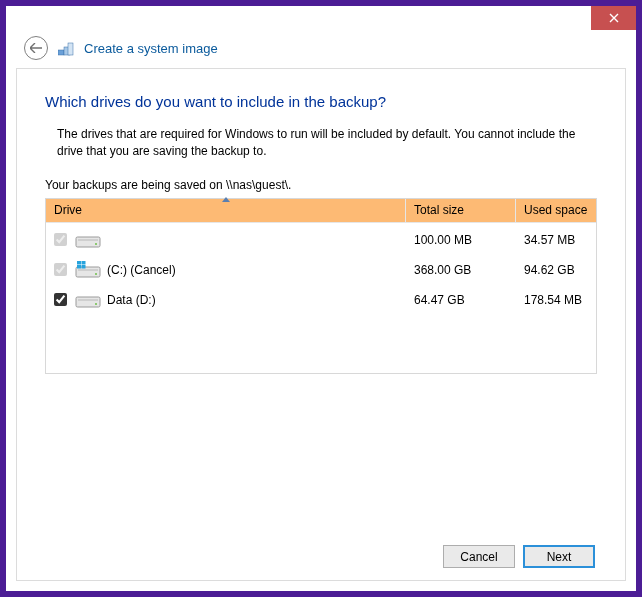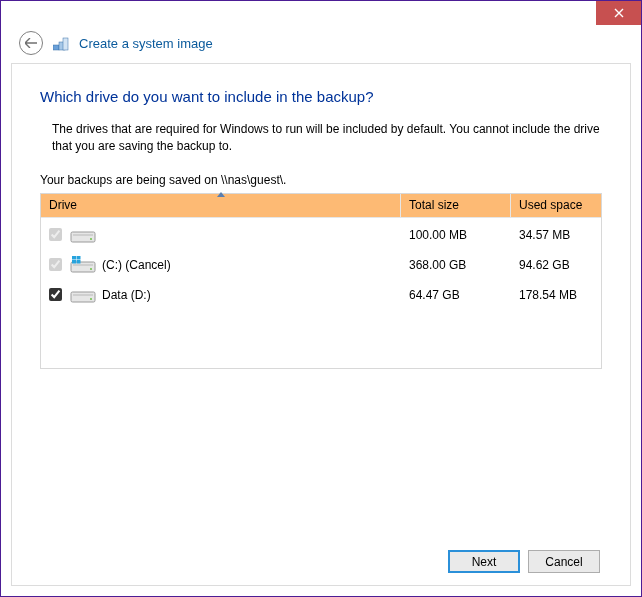--- a/index.html
+++ b/index.html
@@ -10,21 +10,21 @@
     color: #000;
     background: #fff;
     width: 642px;
     height: 597px;
     overflow: hidden;
     position: relative;
   }
   .window {
     width: 642px;
     height: 597px;
-    border: 1px solid #4c1d95;
+    border: 6px solid #4c1d95;
     background: #fff;
     position: relative;
     display: flex;
     flex-direction: column;
   }
   
   .titlebar {
     height: 24px;
     background: #fff;
     display: flex;
@@ -196,21 +196,21 @@
         <rect x="0" y="10" width="6" height="5" fill="#6aa0d8" stroke="#3a6fa8" stroke-width="0.5"></rect>
         <rect x="6" y="7" width="6" height="8" fill="#a7c8e8" stroke="#3a6fa8" stroke-width="0.5"></rect>
         <rect x="10" y="3" width="5" height="12" fill="#d3e4f4" stroke="#3a6fa8" stroke-width="0.5"></rect>
       </svg>
     </div>
     <div class="header-title">Create a system image</div>
   </div>
 
   <div class="content-wrap">
     <div class="panel">
-      <h1 class="heading">Which drive do you want to include in the backup?</h1>
+      <h1 class="heading">Which drives do you want to include in the backup?</h1>
       <p class="desc">The drives that are required for Windows to run will be included by default. You cannot include the drive that you are saving the backup to.</p>
       <p class="save-path">Your backups are being saved on \\nas\guest\.</p>
 
       <div class="table">
         <div class="thead">
           <div class="th col-drive">
             <span class="sort-caret"></span>
             <span>Drive</span>
           </div>
           <div class="th col-total">Total size</div>
@@ -269,18 +269,18 @@
     </div>
     <div class="cell-total">64.47 GB</div>
     <div class="cell-used">178.54 MB</div>
   </div>
           </div>
       </div>
 
       <div style="flex:1"></div>
 
       <div class="footer">
+        <button class="btn">Cancel</button>
         <button class="btn primary">Next</button>
-        <button class="btn">Cancel</button>
       </div>
     </div>
   </div>
 </div>
 
 </body></html>

